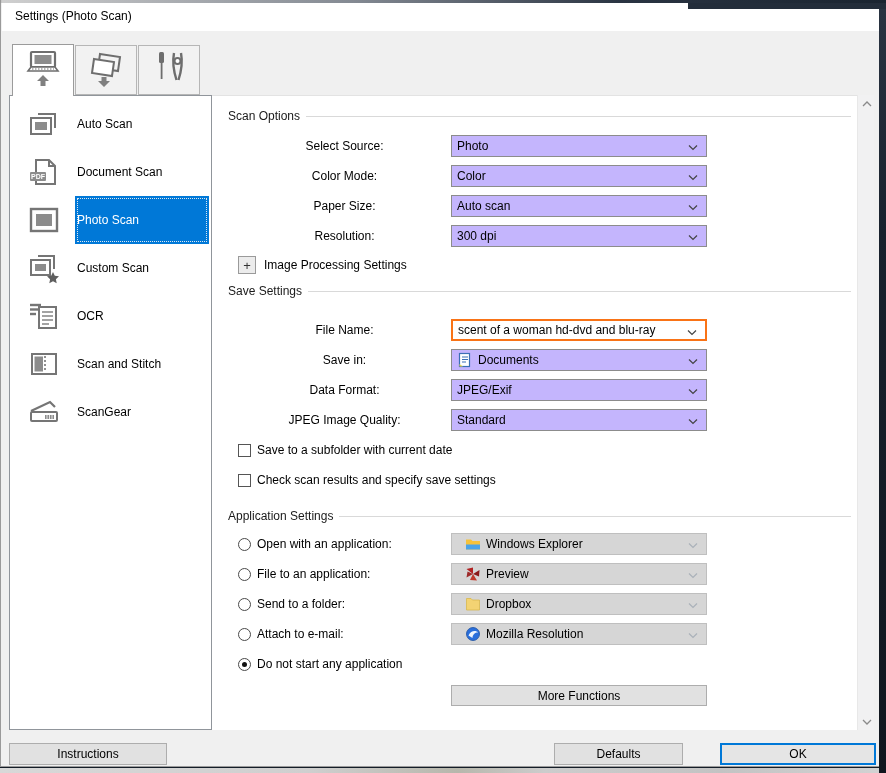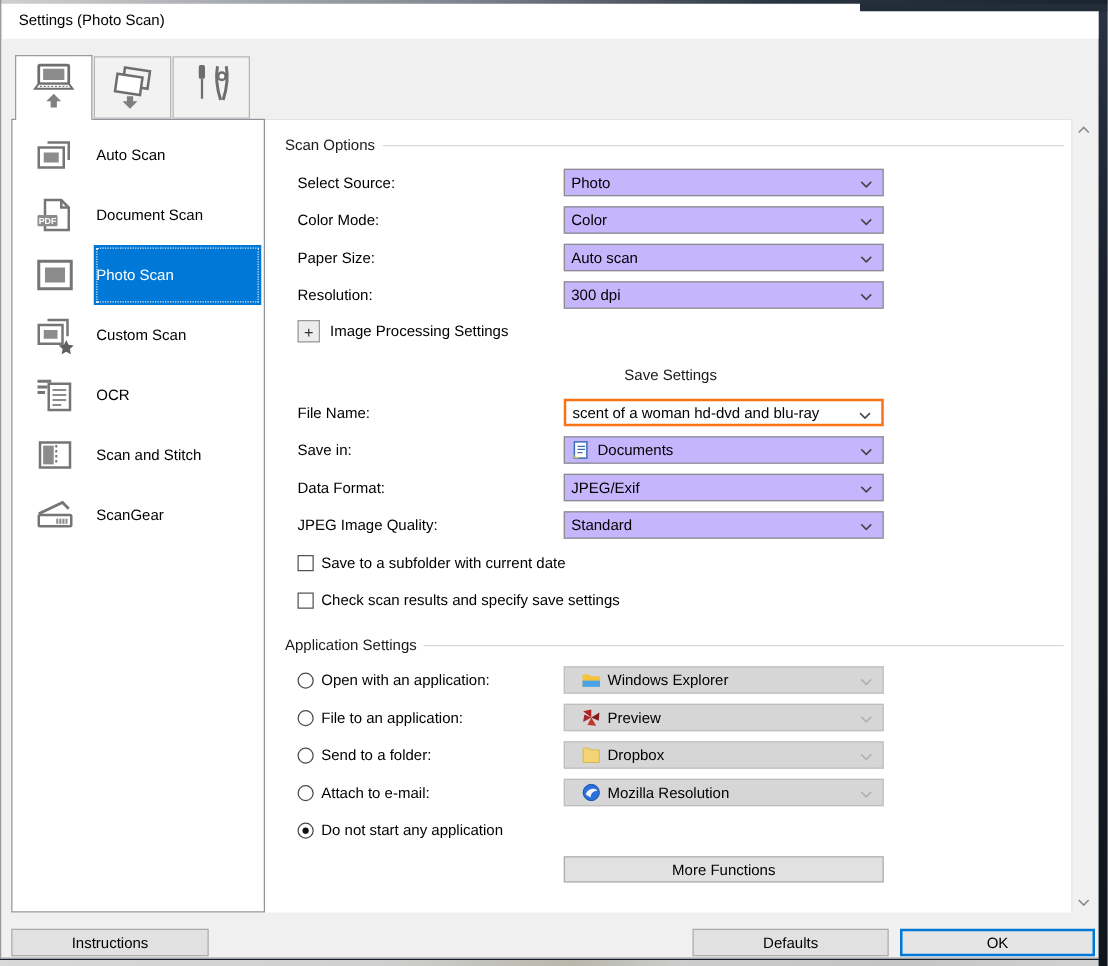--- a/index.html
+++ b/index.html
@@ -62,21 +62,21 @@
     position:absolute; left:65px; top:0; width:134px; height:48px;
     display:flex; align-items:center; padding-left:2px; color:#000;
   }
   .side-item.selected .side-label {
     background:#0078d7; color:#ffffff;
     outline:1px dotted #dce6f0; outline-offset:-3px;
   }
   
   .content {
     position:absolute; left:211px; top:95px; width:645px; height:635px;
-    background:#ffffff; border-top:1px solid #e3e3e3;
+    background:#ffffff; border-top:1px solid #e3e3e3;text-align:center;
   }
   .group-title { position:absolute; left:16px; right:6px; height:15px; display:flex; align-items:center; }
   .group-title .gt-label { color:#1a1a1a; white-space:nowrap; padding-right:6px; }
   .group-title .gt-line { flex:1; border-top:1px solid #d9d9d9; margin-top:1px; }
   .field-row { position:absolute; left:26px; height:22px; display:flex; align-items:center; }
   .field-label { width:213px; color:#000; }
   .dropdown {
     position:relative; width:256px; height:22px;
     background:#c4b5fd; border:1px solid #8c8c8c;
     display:flex; align-items:center; padding:0 22px 0 5px; color:#000;
@@ -116,21 +116,21 @@
   
   .scrollbar {
     position:absolute; left:645px; top:95px; width:17px; height:635px;
     background:#f1f1f2; border-left:1px solid #e8e8e8;
   }
   .sb-btn { position:absolute; left:0; width:17px; height:17px; display:flex; align-items:center; justify-content:center; }
   .sb-up { top:0; } .sb-down { bottom:0; }
   
   .footer-btn { position:absolute; height:22px; }
   .btn-instructions { left:8px; top:743px; width:158px; }
-  .btn-defaults { left:553px; top:743px; width:157px; }
+  .btn-defaults { left:553px; top:743px; width:129px; }
   .btn-ok { left:719px; top:743px; width:156px; border:2px solid #0078d7; background:#e5e5e5; }
   .scroll-wrap { position:absolute; left:211px; top:95px; width:662px; height:635px; }
   .content { left:0; top:0; }
   .scrollbar { left:645px; top:0; }
 </style>
 </head>
 <body>
 
 <div class="dialog">
 
@@ -309,21 +309,21 @@
         </div>
       </div>
 
       <div class="expander-row" style="top:160px;">
         <div class="plus-btn">
           <span>+</span>
         </div>
         <span class="expander-label">Image Processing Settings</span>
       </div>
 
-      <div class="group-title" style="top:197px;flex-direction:column;">
+      <div class="group-title" style="top:187px;">
         <span class="gt-label">Save Settings</span>
         <span class="gt-line"></span>
       </div>
 
       <div class="field-row" style="top:223px;">
         <span class="field-label">File Name:</span>
         <div class="dropdown editable">
           <span>scent of a woman hd-dvd and blu-ray</span>
           <svg class="chev" width="12" height="8" viewBox="0 0 12 8">
               <path d="M2 1.5 L6 5.5 L10 1.5" fill="none" stroke="#444" stroke-width="1.2"></path>

